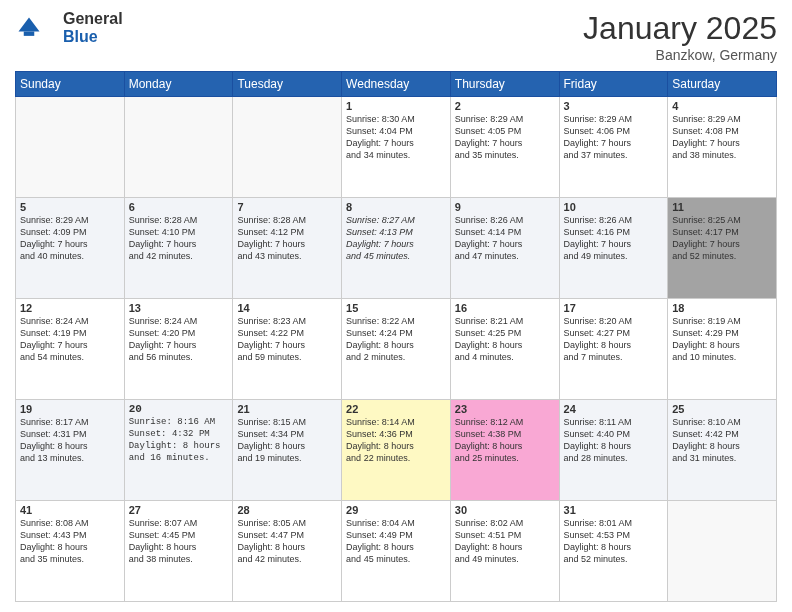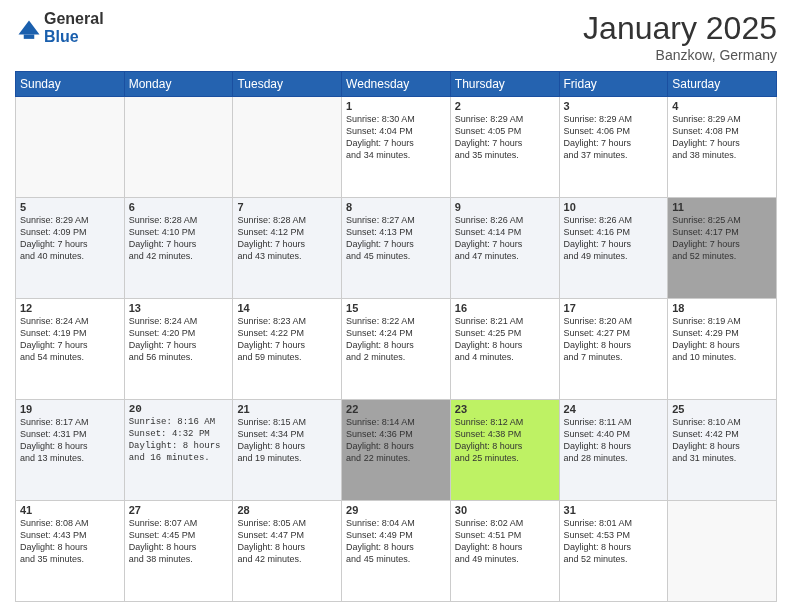--- a/index.html
+++ b/index.html
@@ -18,22 +18,22 @@
       flex-direction: column;
     }
     .header {
       display: flex;
       justify-content: space-between;
       align-items: flex-start;
       margin-bottom: 8px;
     }
     .logo {
       display: flex;
-      align-items: flex-end;
-      gap: 1px;
+      align-items: center;
+      gap: 20px;
     }
     .logo-text {
       display: flex;
       flex-direction: column;
       line-height: 1.1;
     }
     .logo-icon {
       width: 28px;
       height: 28px;
     }
@@ -179,21 +179,21 @@
           </td>
           <td style="background: rgb(242, 244, 248);">
             <span class="day-number">7</span>
             <div class="day-info" style="white-space: pre-line;">Sunrise: 8:28 AM
 Sunset: 4:12 PM
 Daylight: 7 hours
 and 43 minutes.</div>
           </td>
           <td style="background: rgb(242, 244, 248);">
             <span class="day-number">8</span>
-            <div class="day-info" style="white-space: pre-line;">Sunrise: 8:27 AM
+            <div class="day-info" style="white-space: pre-line; font-style: italic;">Sunrise: 8:27 AM
 Sunset: 4:13 PM
 Daylight: 7 hours
 and 45 minutes.</div>
           </td>
           <td style="background: rgb(242, 244, 248);">
             <span class="day-number">9</span>
             <div class="day-info" style="white-space: pre-line;">Sunrise: 8:26 AM
 Sunset: 4:14 PM
 Daylight: 7 hours
 and 47 minutes.</div>
@@ -279,28 +279,28 @@
 Daylight: 8 hours
 and 16 minutes.</div>
           </td>
           <td style="background: rgb(242, 244, 248); margin-top: 48px;">
             <span class="day-number">21</span>
             <div class="day-info" style="white-space: pre-line;">Sunrise: 8:15 AM
 Sunset: 4:34 PM
 Daylight: 8 hours
 and 19 minutes.</div>
           </td>
-          <td style="background: #a3a3a3;">
+          <td style="background: #fef9c3;">
             <span class="day-number">22</span>
             <div class="day-info" style="white-space: pre-line;">Sunrise: 8:14 AM
 Sunset: 4:36 PM
 Daylight: 8 hours
 and 22 minutes.</div>
           </td>
-          <td style="background: #bef264;">
+          <td style="background: #f9a8d4;">
             <span class="day-number">23</span>
             <div class="day-info" style="white-space: pre-line;">Sunrise: 8:12 AM
 Sunset: 4:38 PM
 Daylight: 8 hours
 and 25 minutes.</div>
           </td>
           <td style="background: rgb(242, 244, 248);">
             <span class="day-number">24</span>
             <div class="day-info" style="white-space: pre-line;">Sunrise: 8:11 AM
 Sunset: 4:40 PM

